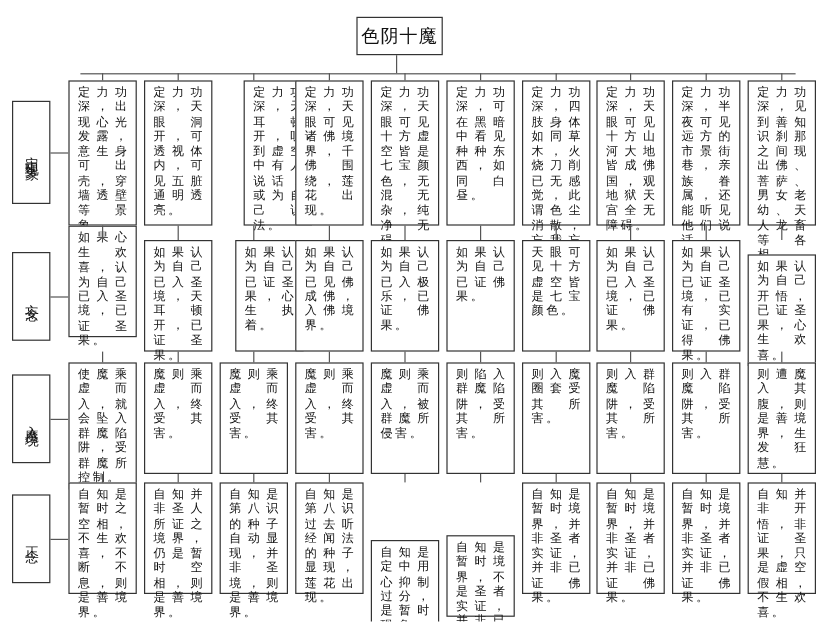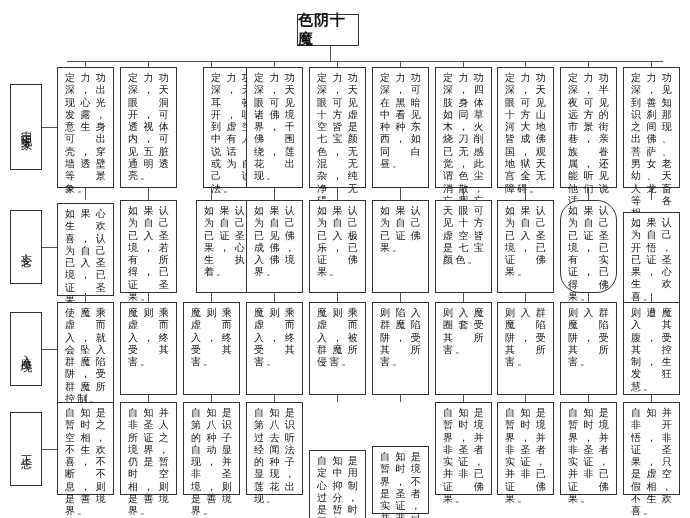--- a/index.html
+++ b/index.html
@@ -1,19 +1,19 @@
 <!DOCTYPE html>
 <html><head>
 <meta charset="utf-8">
 <style>
   html, body { margin:0; padding:0; background:#ffffff; }
   body { width:690px; height:518px; position:relative; overflow:hidden;
          font-family:"DejaVu Sans", sans-serif; color:#111; }
   .box { position:absolute; border:1px solid #333; background:#fff; box-sizing:border-box; }
-  .title { left:297px; top:14px; width:62px; height:32px; font-size:15px; font-weight:bold;
+  .title { left:297px; top:14px; width:72px; height:32px; font-size:15px; font-weight:normal;
            display:flex; align-items:center; justify-content:center; letter-spacing:1px; }
   .line { position:absolute; background:#555; }
   .rowlabel { font-size:11.5px; line-height:17px; display:flex; align-items:center; justify-content:center;
               text-align:center; writing-mode:vertical-rl; text-orientation:upright; letter-spacing:3px; }
   .cell { font-size:10px; line-height:12.3px; padding:4px 5px 2px 7px; word-break:break-all;
           letter-spacing:2.2px; text-align:justify; }
 </style>
 </head>
 <body>
 
@@ -41,37 +41,37 @@
     <div class="box cell" style="left:435px;top:67px;width:57px;height:121px;">定力功深，四肢身体如同草木，火烧刀削已无感觉，此谓色尘消散，忘我忘身。</div>
     <div class="line" style="left:463px;top:61px;width:1px;height:6px;"></div>
     <div class="box cell" style="left:497px;top:67px;width:57px;height:121px;">定力功深，天眼可见十方山河大地皆成佛国，观地狱天宫全无障碍。</div>
     <div class="line" style="left:525px;top:61px;width:1px;height:6px;"></div>
     <div class="box cell" style="left:560px;top:67px;width:57px;height:121px;">定力功深，半夜可见远方的市景街巷，亲族眷属，还能听见他们说话。</div>
     <div class="line" style="left:588px;top:61px;width:1px;height:6px;"></div>
     <div class="box cell" style="left:623px;top:67px;width:57px;height:121px;">定力功深，见到善知识刹那之间现出佛、菩萨、男女老幼、天人龙畜等各相。</div>
     <div class="line" style="left:651px;top:61px;width:1px;height:6px;"></div>
     <div class="box rowlabel" style="left:10px;top:210px;width:32px;height:74px;">妄念</div>
     <div class="line" style="left:42px;top:247px;width:15px;height:1px;"></div>
-    <div class="box cell" style="left:57px;top:203px;width:57px;height:93px;">如果心生欢喜，认为自己已入圣境，已证圣果。</div>
+    <div class="box cell" style="left:57px;top:188px;width:57px;height:93px;">如果心生欢喜，认为自己已入圣境，已证圣果。</div>
     <div class="line" style="left:85px;top:188px;width:1px;height:12px;"></div>
-    <div class="box cell" style="left:120px;top:200px;width:57px;height:93px;">如果认为自己已入圣境，若有所得，已证圣果。</div>
+    <div class="box cell" style="left:120px;top:200px;width:57px;height:93px;">如果认为自己已入圣境，天耳顿开，已证圣果。</div>
     <div class="line" style="left:148px;top:188px;width:1px;height:12px;"></div>
     <div class="box cell" style="left:183px;top:200px;width:57px;height:93px;margin-left:13px;">如果认为自己已证圣果，心生执着。</div>
     <div class="line" style="left:211px;top:188px;width:1px;height:12px;"></div>
     <div class="box cell" style="left:246px;top:200px;width:57px;height:93px;">如果认为自己已见佛成佛，入佛境界。</div>
     <div class="line" style="left:274px;top:188px;width:1px;height:12px;"></div>
     <div class="box cell" style="left:309px;top:200px;width:57px;height:93px;">如果认为自己已入极乐，已证佛果。</div>
     <div class="line" style="left:337px;top:188px;width:1px;height:12px;"></div>
     <div class="box cell" style="left:372px;top:200px;width:57px;height:93px;">如果认为自己已证佛果。</div>
     <div class="line" style="left:400px;top:188px;width:1px;height:12px;"></div>
     <div class="box cell" style="left:435px;top:200px;width:57px;height:93px;">天眼可见十方虚空皆是七宝颜色。</div>
     <div class="line" style="left:463px;top:188px;width:1px;height:12px;"></div>
     <div class="box cell" style="left:497px;top:200px;width:57px;height:93px;">如果认为自己已入圣境，已证佛果。</div>
     <div class="line" style="left:525px;top:188px;width:1px;height:12px;"></div>
-    <div class="box cell" style="left:560px;top:200px;width:57px;height:93px;border-radius:20px;">如果认为自己已证圣境，已有实证，已得佛果。</div>
+    <div class="box cell" style="left:560px;top:200px;width:57px;height:93px;">如果认为自己已证圣境，已有实证，已得佛果。</div>
     <div class="line" style="left:588px;top:188px;width:1px;height:12px;"></div>
     <div class="box cell" style="left:623px;top:212px;width:57px;height:93px;">如果认为自己开悟，已证圣果，心生欢喜。</div>
     <div class="line" style="left:651px;top:188px;width:1px;height:12px;"></div>
     <div class="box rowlabel" style="left:10px;top:312px;width:32px;height:74px;">入魔境</div>
     <div class="line" style="left:42px;top:349px;width:15px;height:1px;"></div>
     <div class="box cell" style="left:57px;top:302px;width:57px;height:106px;">使魔乘虚而入，就会坠入群魔陷阱，受群魔所控制。</div>
     <div class="line" style="left:85px;top:293px;width:1px;height:9px;"></div>
     <div class="box cell" style="left:120px;top:302px;width:57px;height:93px;">魔则乘虚而入，终受其害。</div>
     <div class="line" style="left:148px;top:293px;width:1px;height:9px;"></div>
     <div class="box cell" style="left:183px;top:302px;width:57px;height:93px;">魔则乘虚而入，终受其害。</div>
@@ -81,21 +81,21 @@
     <div class="box cell" style="left:309px;top:302px;width:57px;height:93px;">魔则乘虚而入，被群魔所侵害。</div>
     <div class="line" style="left:337px;top:293px;width:1px;height:9px;"></div>
     <div class="box cell" style="left:372px;top:302px;width:57px;height:93px;">则陷入群魔陷阱，受其所害。</div>
     <div class="line" style="left:400px;top:293px;width:1px;height:9px;"></div>
     <div class="box cell" style="left:435px;top:302px;width:57px;height:93px;">则入魔圈套受其所害。</div>
     <div class="line" style="left:463px;top:293px;width:1px;height:9px;"></div>
     <div class="box cell" style="left:497px;top:302px;width:57px;height:93px;">则入群魔陷阱，受其所害。</div>
     <div class="line" style="left:525px;top:293px;width:1px;height:9px;"></div>
     <div class="box cell" style="left:560px;top:302px;width:57px;height:93px;">则入群魔陷阱，受其所害。</div>
     <div class="line" style="left:588px;top:293px;width:1px;height:9px;"></div>
-    <div class="box cell" style="left:623px;top:302px;width:57px;height:93px;">则遭魔入其腹，受其控制，生发狂慧。</div>
+    <div class="box cell" style="left:623px;top:302px;width:57px;height:93px;">则遭魔入其腹，则是善境界，生发狂慧。</div>
     <div class="line" style="left:651px;top:293px;width:1px;height:9px;"></div>
     <div class="box rowlabel" style="left:10px;top:412px;width:32px;height:74px;">正念</div>
     <div class="line" style="left:42px;top:449px;width:15px;height:1px;"></div>
     <div class="box cell" style="left:57px;top:402px;width:57px;height:93px;">自知是暂时之空相，不生欢喜，不断不息，则是善境界。</div>
     <div class="line" style="left:85px;top:395px;width:1px;height:7px;"></div>
     <div class="box cell" style="left:120px;top:402px;width:57px;height:93px;">自知并非圣人所证之境界，仍是暂时空相，则是善境界。</div>
     <div class="line" style="left:148px;top:395px;width:1px;height:7px;"></div>
     <div class="box cell" style="left:183px;top:402px;width:57px;height:93px;">自知是第八识的种子自动显现，并非圣境，则是善境界。</div>
     <div class="line" style="left:211px;top:395px;width:1px;height:7px;"></div>
     <div class="box cell" style="left:246px;top:402px;width:57px;height:93px;">自知是第八识过去听经闻法的种子显现，莲花出现。</div>

